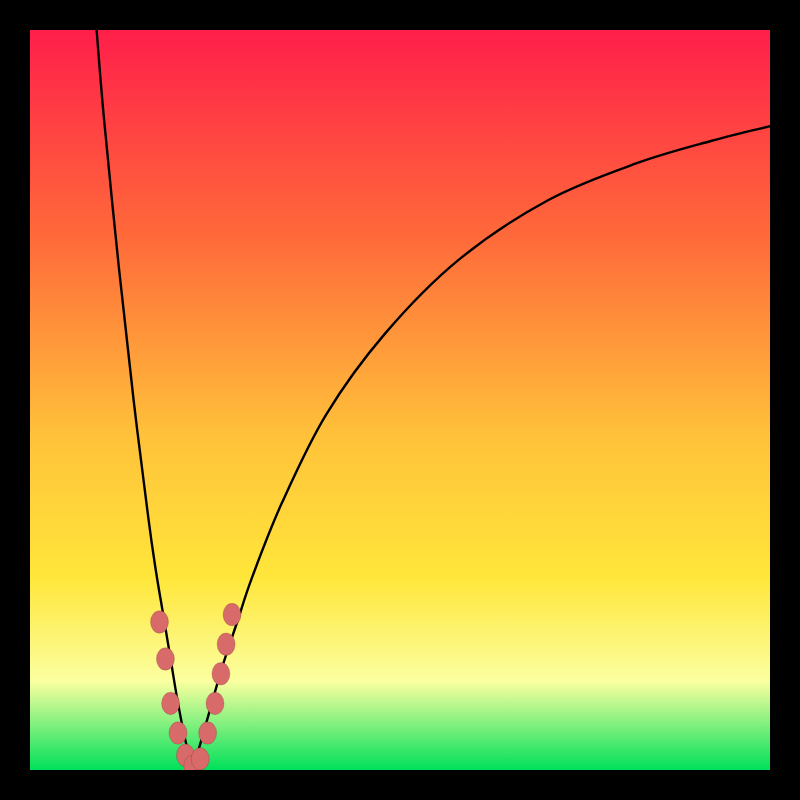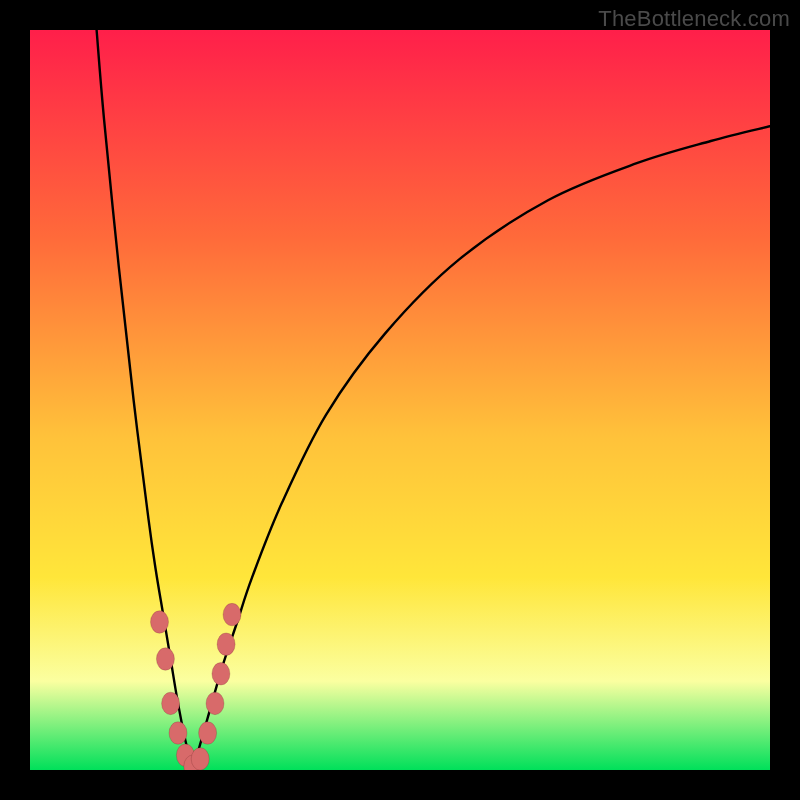--- a/index.html
+++ b/index.html
@@ -91,14 +91,13 @@
           <ellipse cx="170.20000000000002" cy="728.9" rx="9" ry="11.25" class="marker" fill="#d86a6a"></ellipse>
           <ellipse cx="177.6" cy="703" rx="9" ry="11.25" class="marker" fill="#d86a6a"></ellipse>
           <ellipse cx="185" cy="673.4" rx="9" ry="11.25" class="marker" fill="#d86a6a"></ellipse>
           <ellipse cx="190.92000000000002" cy="643.8" rx="9" ry="11.25" class="marker" fill="#d86a6a"></ellipse>
           <ellipse cx="196.10000000000002" cy="614.2" rx="9" ry="11.25" class="marker" fill="#d86a6a"></ellipse>
           <ellipse cx="202.02" cy="584.6" rx="9" ry="11.25" class="marker" fill="#d86a6a"></ellipse>
         </g>
     </svg>
   </div>
 
-  <div class="watermark">TheBottleneck.com</div>
 </div>
 
 </body></html>

